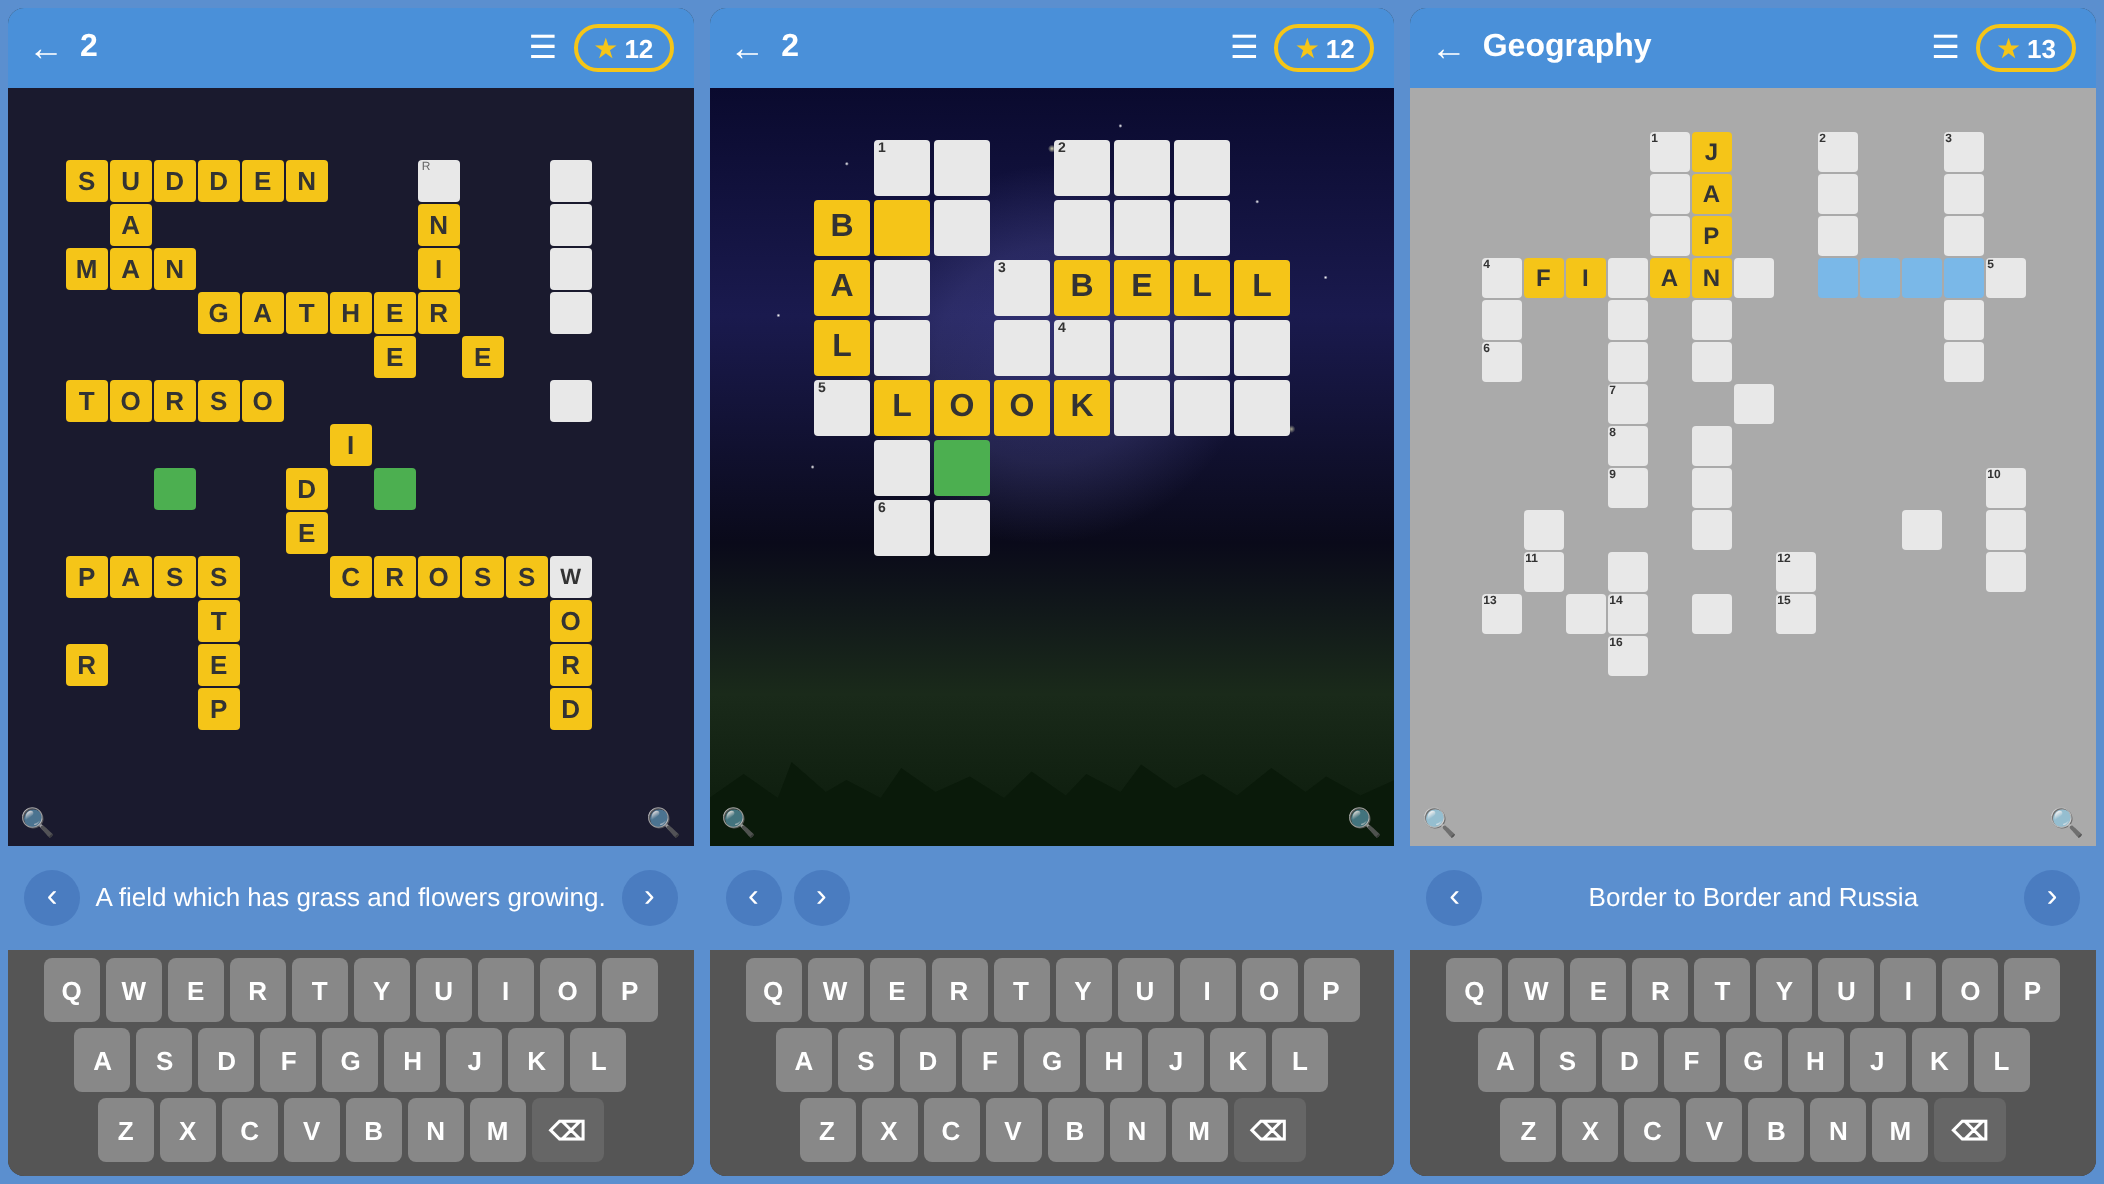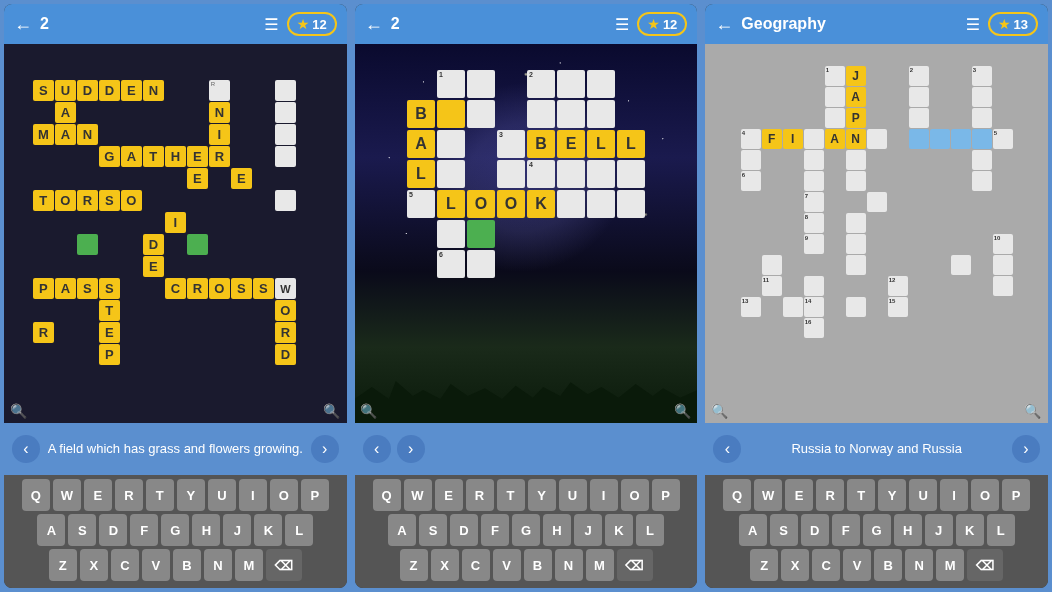--- a/index.html
+++ b/index.html
@@ -944,21 +944,21 @@
       </div>
     </div>
     <div class="zoom-bar">
       <span class="zoom-icon">🔍</span>
       <span class="zoom-icon">🔍</span>
     </div>
   </div>
 
   <div class="clue-bar">
     <button class="clue-nav-btn">‹</button>
-    <span class="clue-text">Russia to Norway and Russia</span>
+    <span class="clue-text">Border to Border and Russia</span>
     <button class="clue-nav-btn">›</button>
   </div>
 
   <div class="keyboard">
     <div class="keyboard-row">
       <div class="key">Q</div>
       <div class="key">W</div>
       <div class="key">E</div>
       <div class="key">R</div>
       <div class="key">T</div>

